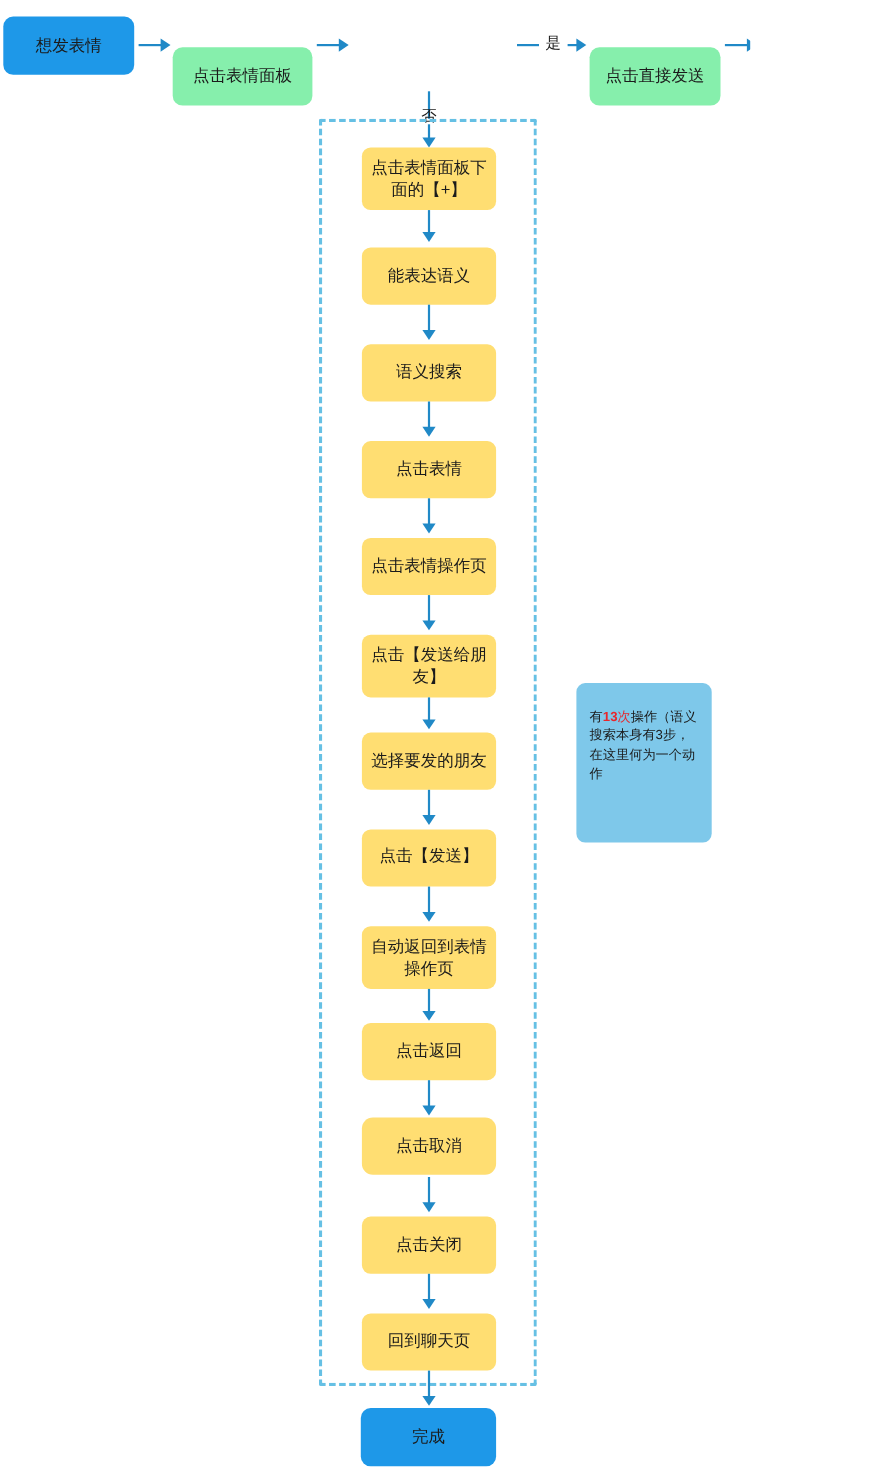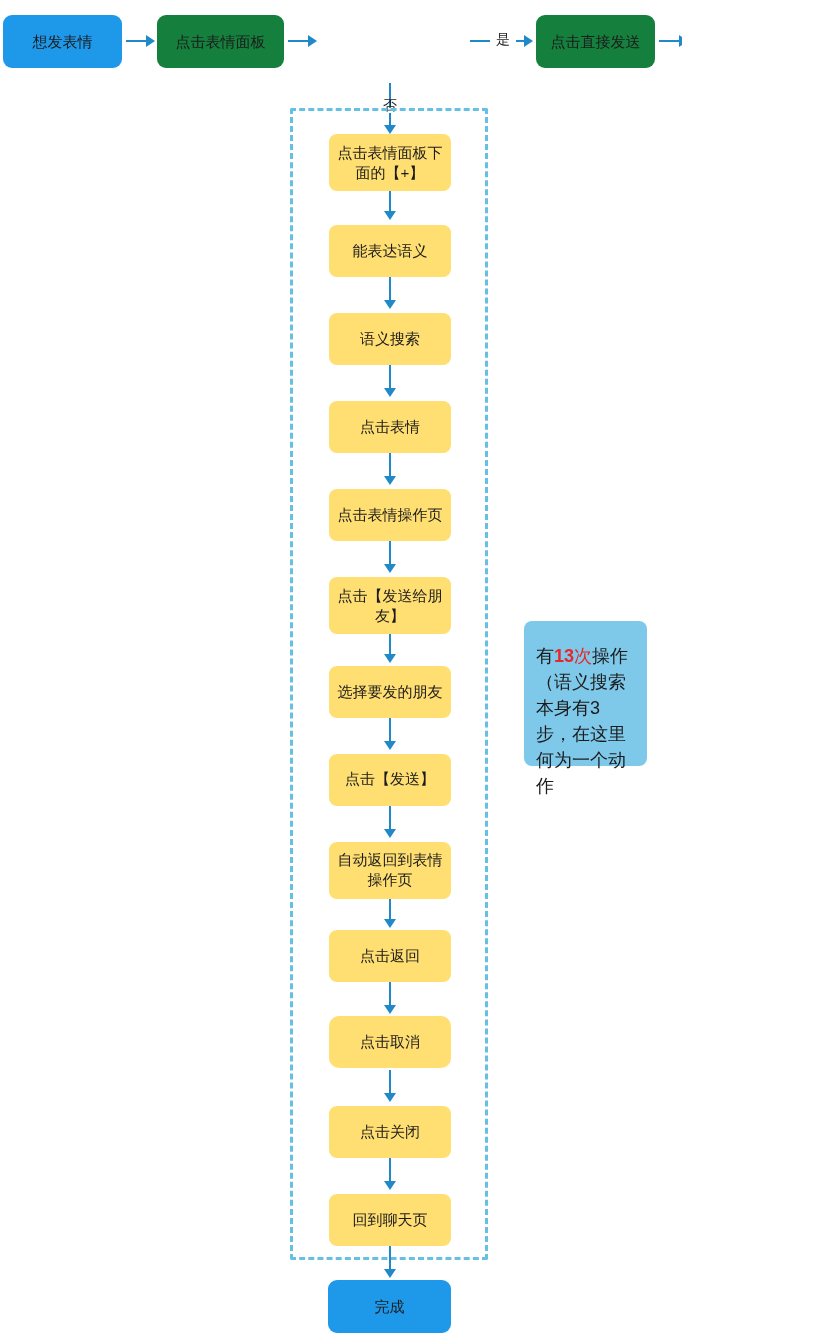--- a/index.html
+++ b/index.html
@@ -32,35 +32,36 @@
     font-size: 15px;
     color: #1b1b1b;
     padding: 2px 6px;
     white-space: pre-line;
   }
   .node.blue-strong {
     background: #1e98e8;
     border-radius: 9px;
   }
   .node.blue-soft {
-    background: #15803d;
+    background: #86efac;
     border-radius: 9px;
+    margin-top: 28px;
   }
   .node.yellow {
     background: #ffde72;
     border-radius: 8px;
   }
   .node.note {
     background: #7ec8ea;
     border-radius: 8px;
     align-items: flex-start;
     justify-content: flex-start;
     text-align: left;
     padding: 22px 12px 10px 12px;
-    font-size: 18px;
+    font-size: 12px;
     line-height: 1.45;
   }
   .note .hl {
     color: #e8262b;
     font-weight: bold;
   }
   .note .hl-soft {
     color: #e8262b;
   }
 
@@ -190,21 +191,21 @@
   <div class="arrow-down" style="left:384px; top:654px;"></div>
 
   <div class="node yellow" style="left:329px; top:666px; width:122px; height:52px;">选择要发的朋友</div>
   <div class="conn v" style="left:389px; top:718px; width:2px; height:25px;"></div>
   <div class="arrow-down" style="left:384px; top:741px;"></div>
 
   <div class="node yellow" style="left:329px; top:754px; width:122px; height:52px;font-family:Liberation Serif, serif;">点击【发送】</div>
   <div class="conn v" style="left:389px; top:806px; width:2px; height:25px;"></div>
   <div class="arrow-down" style="left:384px; top:829px;"></div>
 
-  <div class="node yellow" style="left:329px; top:842px; width:122px; height:57px;font-family:Liberation Serif, serif;">自动返回到表情
+  <div class="node yellow" style="left:329px; top:842px; width:122px; height:57px;">自动返回到表情
 操作页</div>
   <div class="conn v" style="left:389px; top:899px; width:2px; height:22px;"></div>
   <div class="arrow-down" style="left:384px; top:919px;"></div>
 
   <div class="node yellow" style="left:329px; top:930px; width:122px; height:52px;">点击返回</div>
   <div class="conn v" style="left:389px; top:982px; width:2px; height:25px;"></div>
   <div class="arrow-down" style="left:384px; top:1005px;"></div>
 
   <div class="node yellow" style="left:329px; top:1016px; width:122px; height:52px;border-radius:10px;">点击取消</div>
   <div class="conn v" style="left:389px; top:1070px; width:2px; height:25px;"></div>

